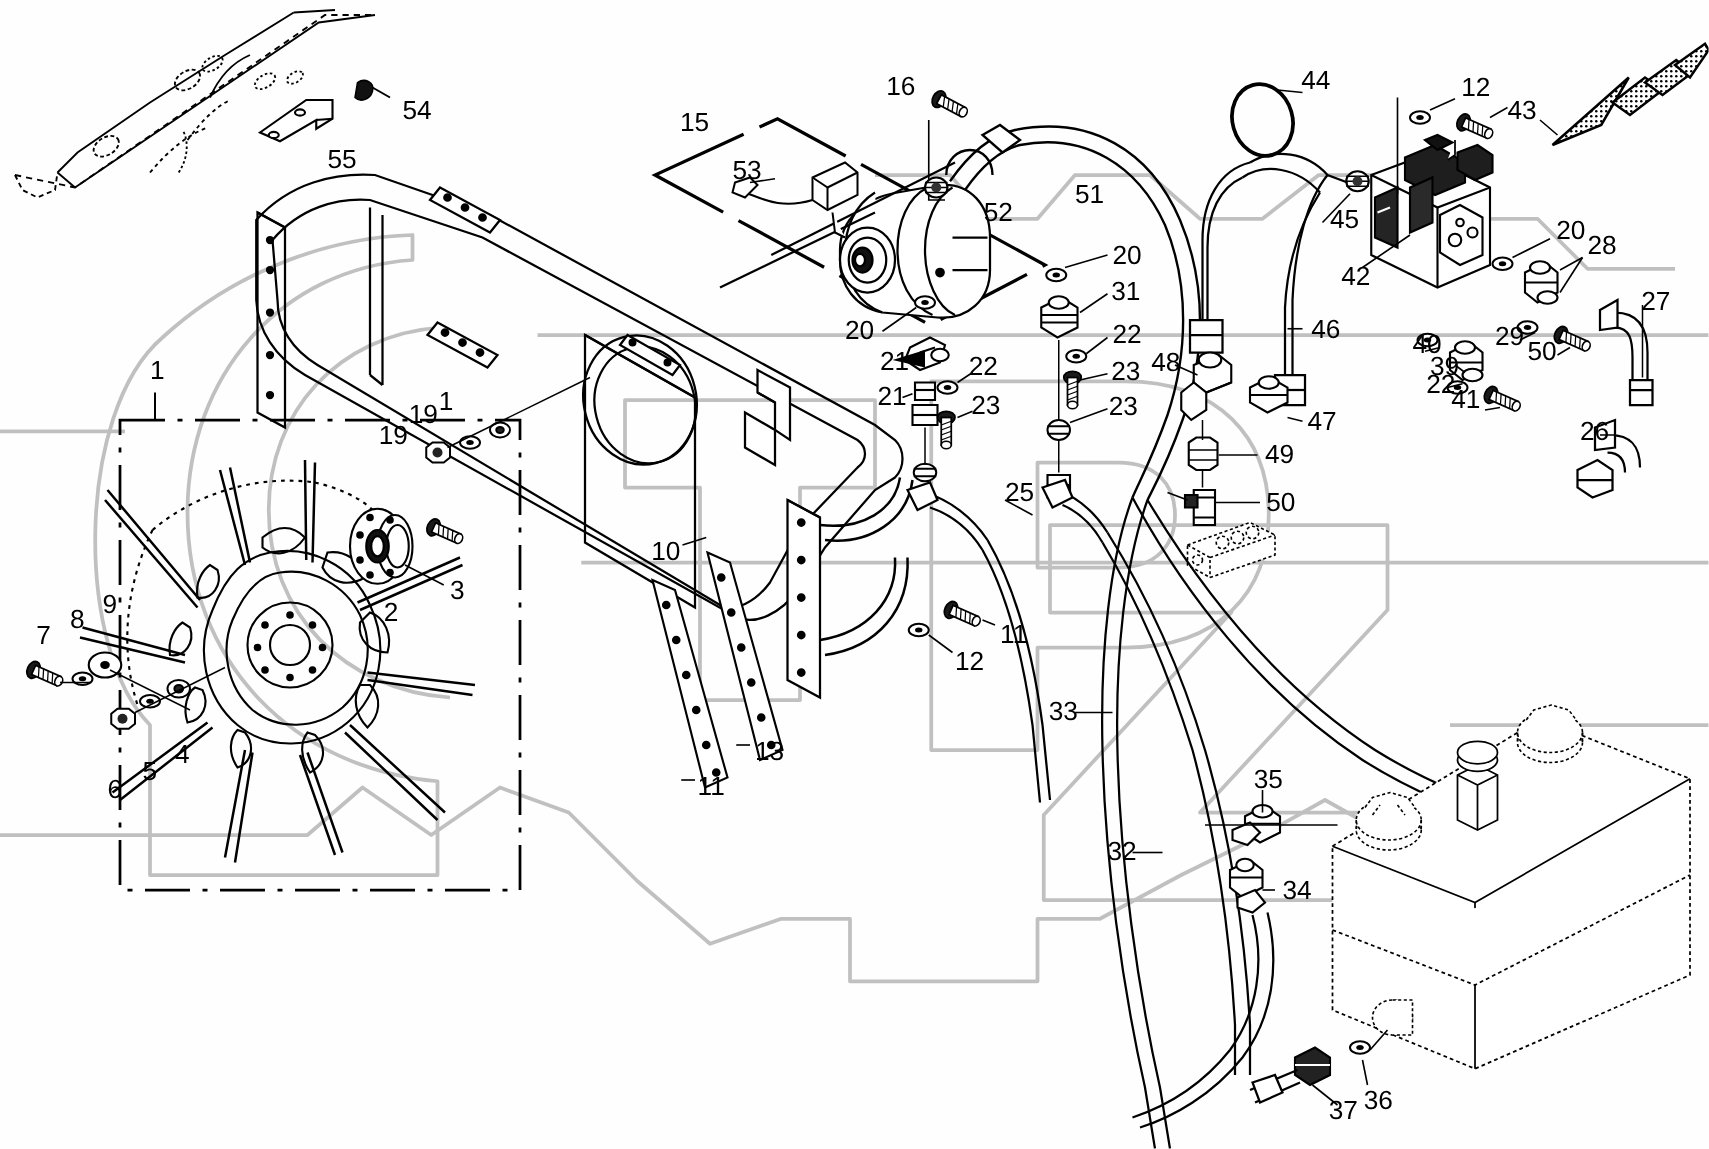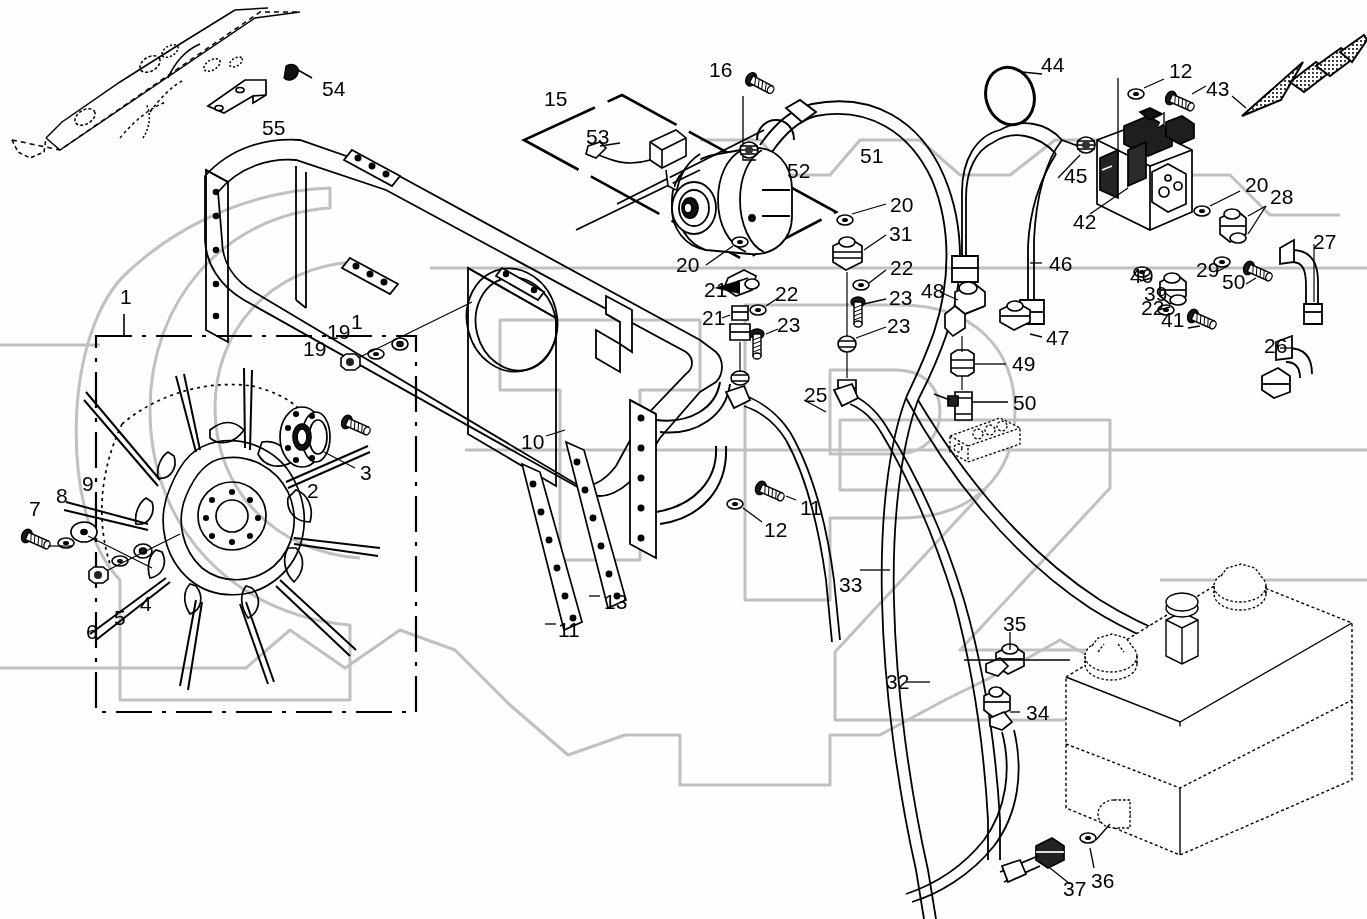--- a/index.html
+++ b/index.html
@@ -671,21 +671,21 @@
 <div class="callout" style="left:889px;top:223px">31</div>
 <div class="callout" style="left:676px;top:254px">20</div>
 <div class="callout" style="left:704px;top:279px">21</div>
 <div class="callout" style="left:702px;top:307px">21</div>
 <div class="callout" style="left:775px;top:283px">22</div>
 <div class="callout" style="left:777px;top:314px">23</div>
 <div class="callout" style="left:890px;top:257px">22</div>
 <div class="callout" style="left:889px;top:287px">23</div>
 <div class="callout" style="left:887px;top:315px">23</div>
 <div class="callout" style="left:804px;top:384px">25</div>
-<div class="callout" style="left:839px;top:574px">33</div>
+<div class="callout" style="left:839px;top:559px">33</div>
 <div class="callout" style="left:886px;top:671px">32</div>
 <div class="callout" style="left:1003px;top:613px">35</div>
 <div class="callout" style="left:1026px;top:702px">34</div>
 <div class="callout" style="left:1091px;top:870px">36</div>
 <div class="callout" style="left:1063px;top:878px">37</div>
 <div class="callout" style="left:120px;top:286px">1</div>
 <div class="callout" style="left:303px;top:338px">19</div>
 <div class="callout" style="left:327px;top:321px">19</div>
 <div class="callout" style="left:351px;top:311px">1</div>
 <div class="callout" style="left:307px;top:480px">2</div>

